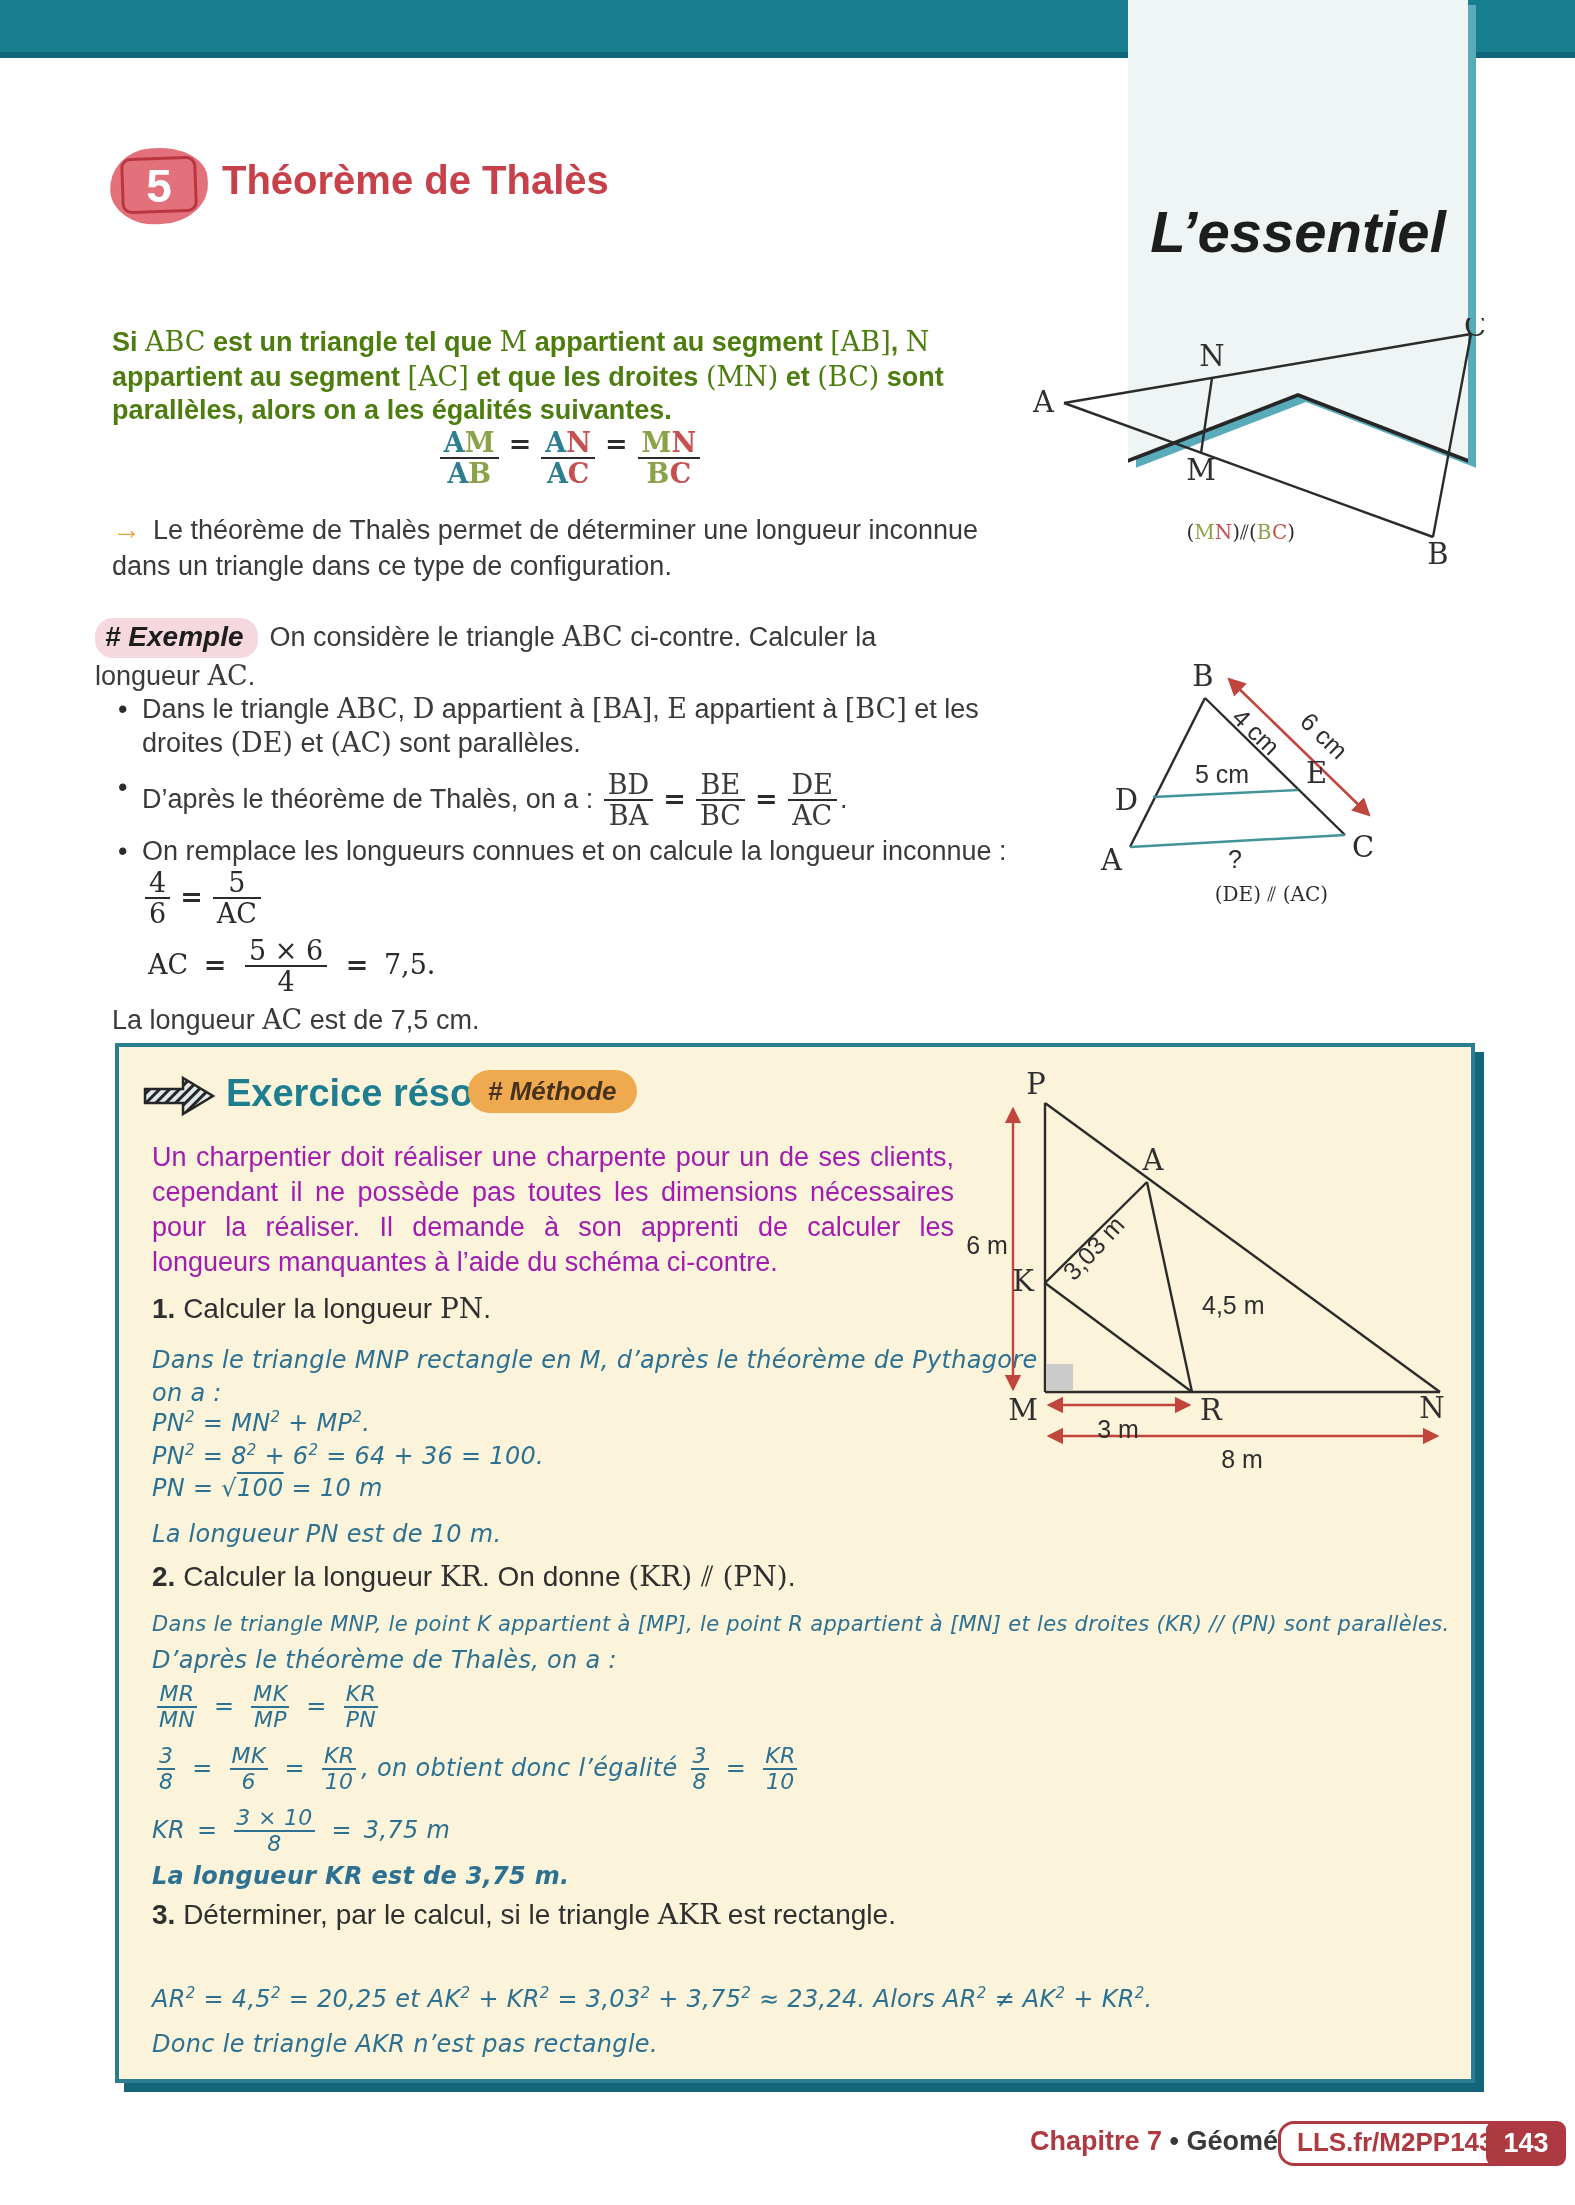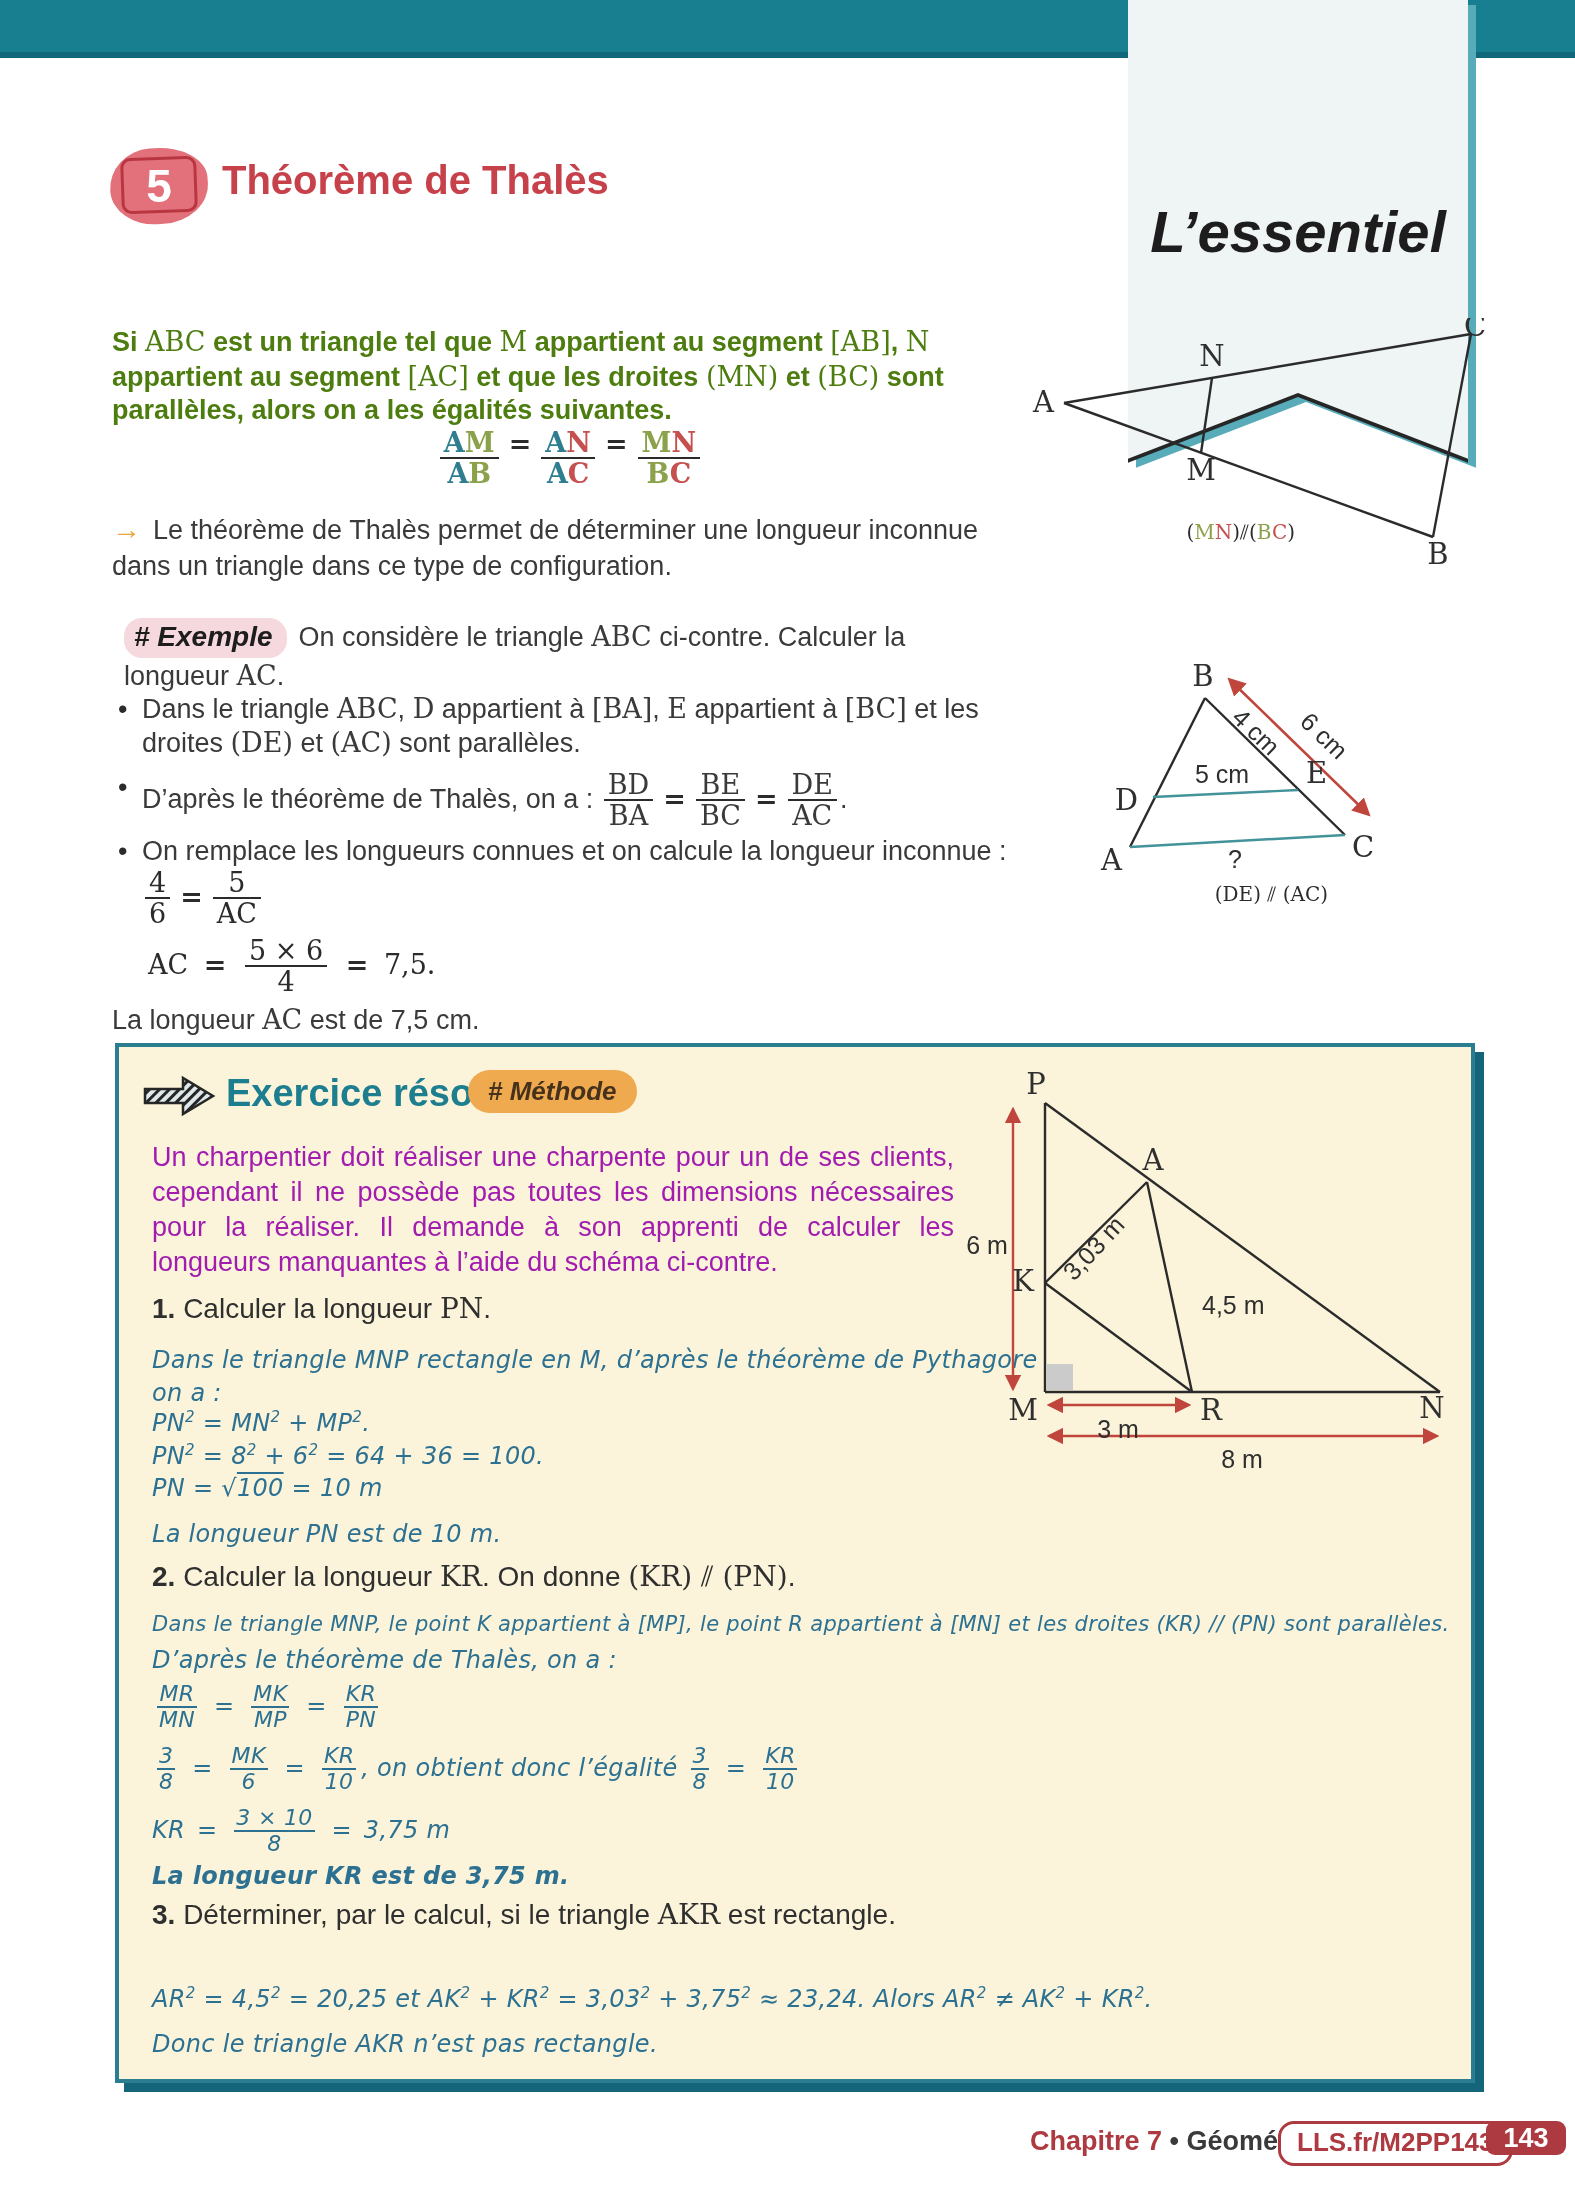--- a/index.html
+++ b/index.html
@@ -38,21 +38,21 @@
   .fr>b{font-weight:inherit;display:block;padding:0 4px;}
   .fr>b:first-child{border-bottom:2px solid #2b2b2b;}
 
   .intro{left:112px;top:325px;width:910px;font-size:27px;line-height:33.5px;font-weight:700;color:#4d7c0f;}
   .formula{left:430px;top:428px;width:280px;display:flex;justify-content:center;
            font-family:"DejaVu Serif",serif;font-size:27px;font-weight:700;color:#2b2b2b;}
   .note{left:112px;top:512px;width:920px;font-size:27px;line-height:35.5px;color:#3a3a3a;}
   .note-arrow{color:#e8a33d;font-weight:700;margin-right:12px;font-size:29px;}
 
   
-  .ex-intro{left:124px;top:618px;width:900px;font-size:27px;line-height:36px;color:#3a3a3a;}
+  .ex-intro{left:95px;top:618px;width:900px;font-size:27px;line-height:36px;color:#3a3a3a;}
   .ex-badge{display:inline-block;background:#f6d9de;border-radius:18px;padding:1px 14px 3px 10px;
             margin-right:12px;font-size:28px;font-weight:700;font-style:italic;color:#1d1d1d;}
   .bullet{color:#3a3a3a;font-size:27px;line-height:34px;}
   .bullet::before{content:"•";position:absolute;left:-24px;color:#2b2b2b;}
   .b1{left:142px;top:692px;width:900px;}
   .b2{left:142px;top:770px;width:940px;}
   .b3{left:142px;top:834px;width:940px;}
   .exeq1{left:142px;top:868px;font-family:"DejaVu Serif",serif;font-size:27px;color:#2b2b2b;}
   .exeq2{left:148px;top:936px;font-family:"DejaVu Serif",serif;font-size:27px;color:#2b2b2b;}
   .exconcl{left:112px;top:1004px;font-size:27px;color:#3a3a3a;}
@@ -82,21 +82,21 @@
   .hf>b:first-child{border-bottom:2px solid #2d7192;}
   .heq{font-style:italic;margin:0 4px;}
   .a2l1{font-size:21px;white-space:nowrap;}
   .nowrap{white-space:nowrap;}
 
   
   .footer-text{left:1030px;top:2126px;font-size:27px;font-weight:700;color:#3a3a3a;}
   .footer-chapter{color:#ae3a41;}
   .footer-pill{left:1278px;top:2121px;border:3px solid #ae3a41;border-radius:16px;
                padding:3px 16px 5px;color:#ae3a41;font-weight:700;font-size:26px;background:#fff;}
-  .footer-page{left:1486px;top:2121px;width:80px;height:34px;background:#ae3a41;border-radius:9px;
+  .footer-page{left:1486px;top:2121px;width:80px;height:45px;background:#ae3a41;border-radius:9px;
                display:flex;align-items:center;justify-content:center;color:#fff;
                font-size:27px;font-weight:700;}
 </style>
 </head>
 <body>
 
 <div id="page">
 
   <div class="abs topband"></div>
 

